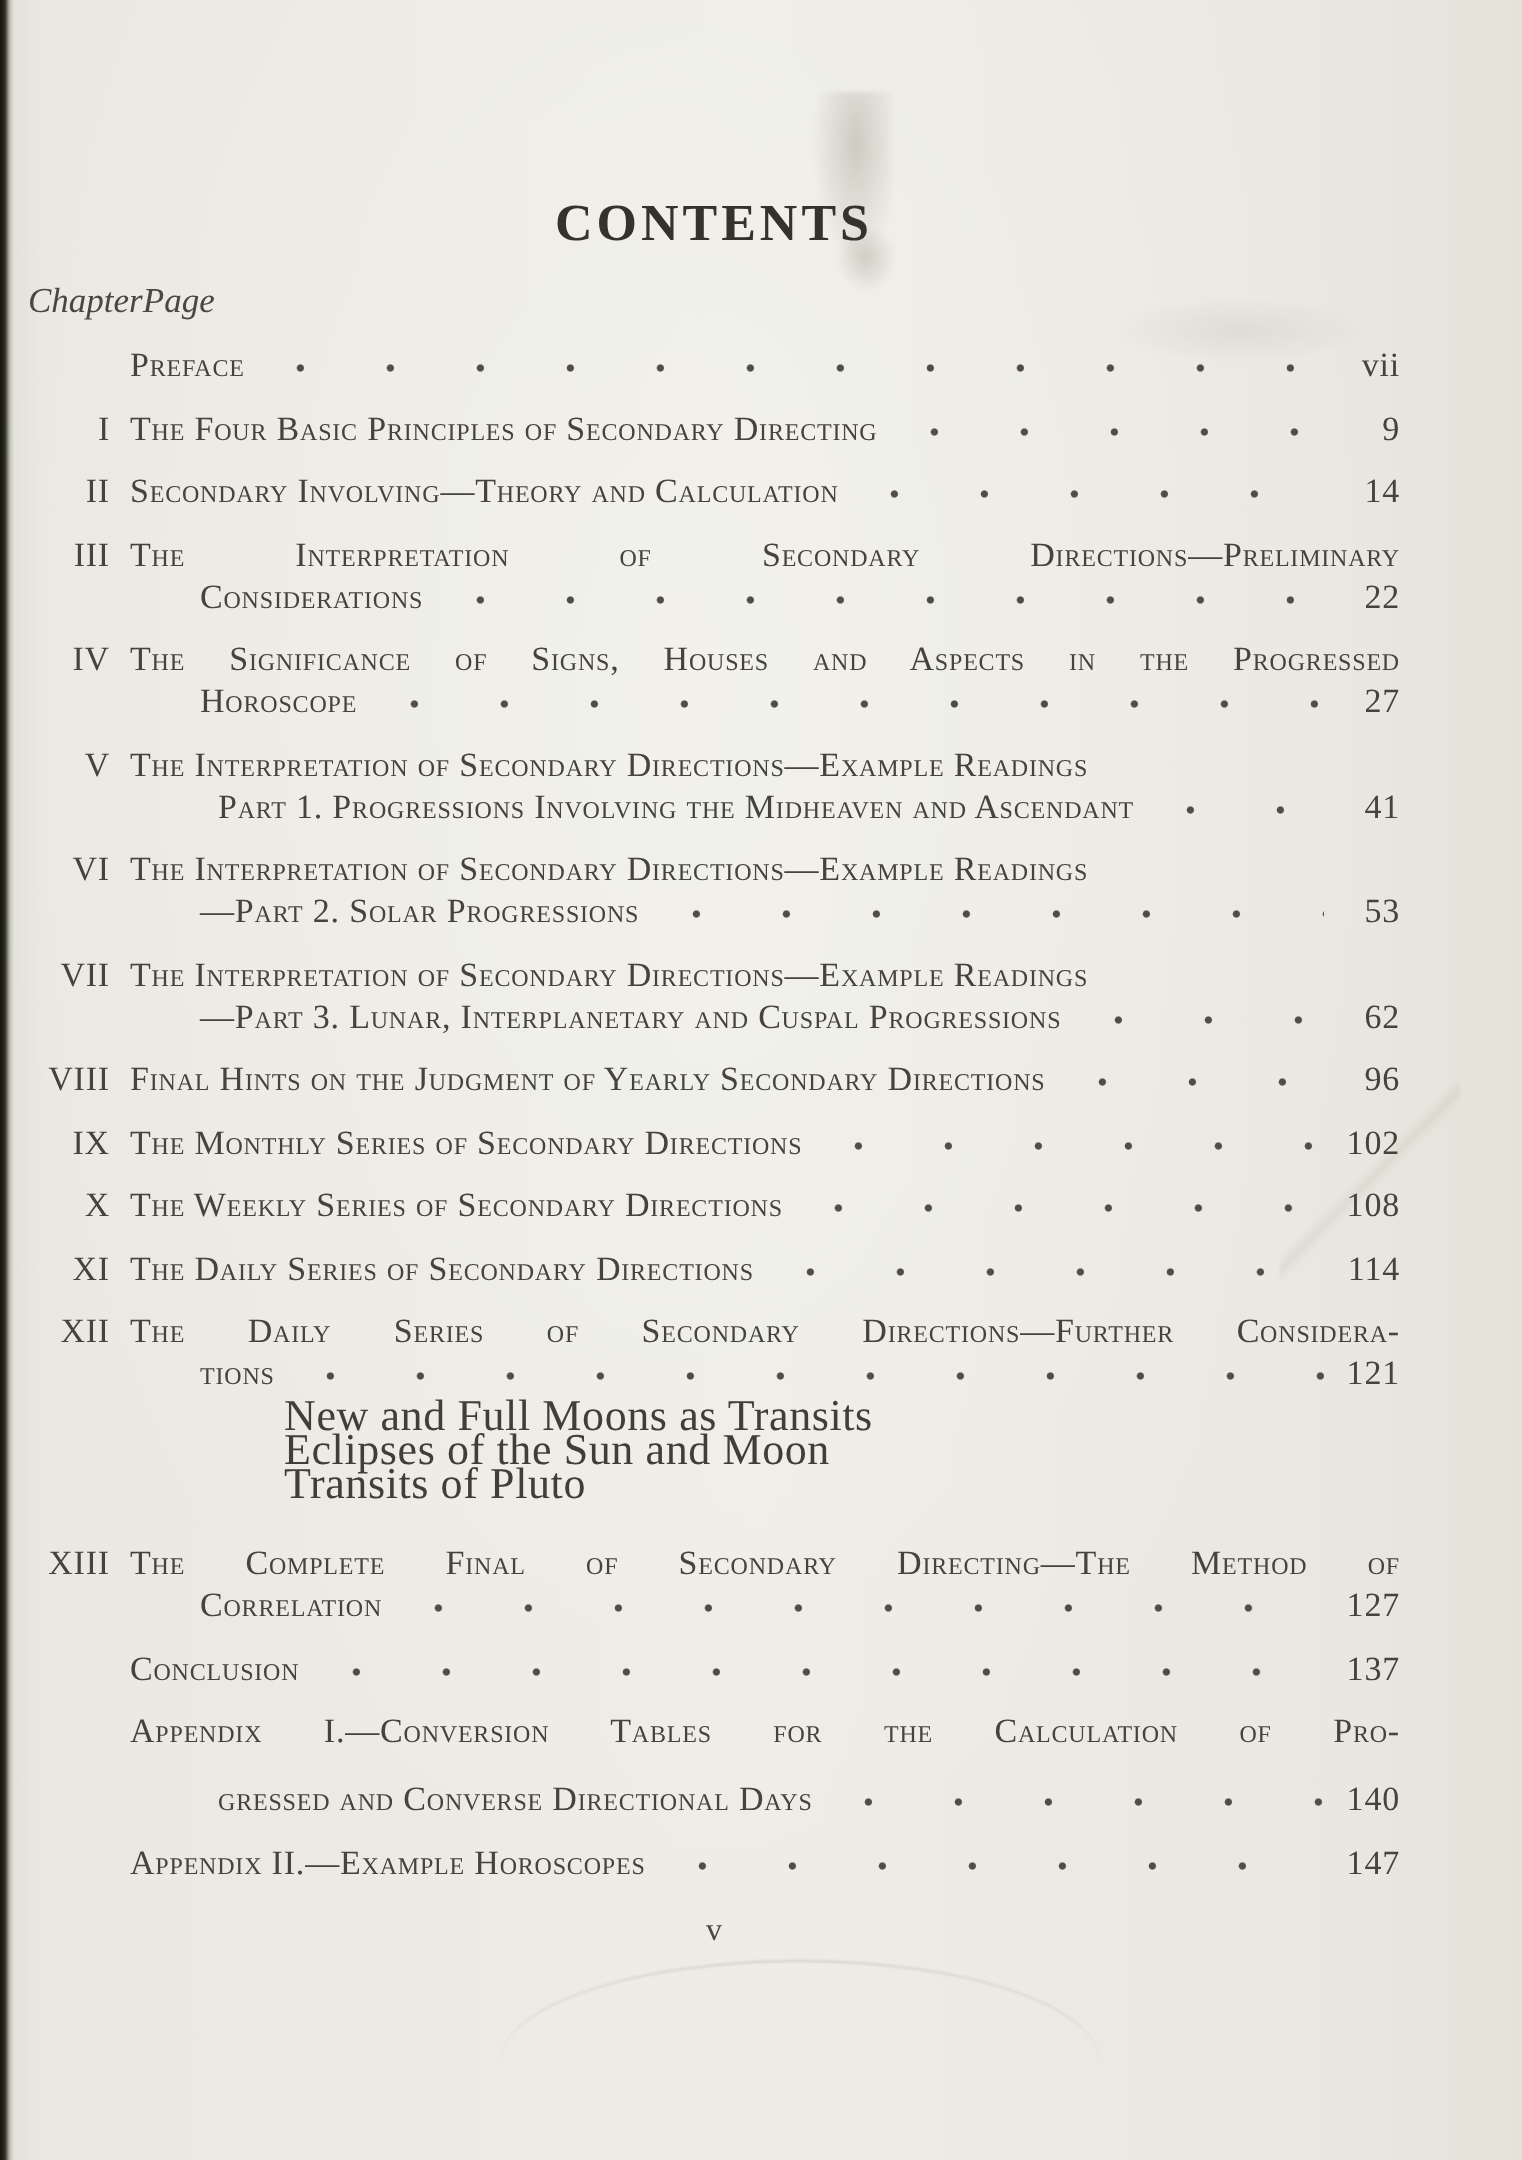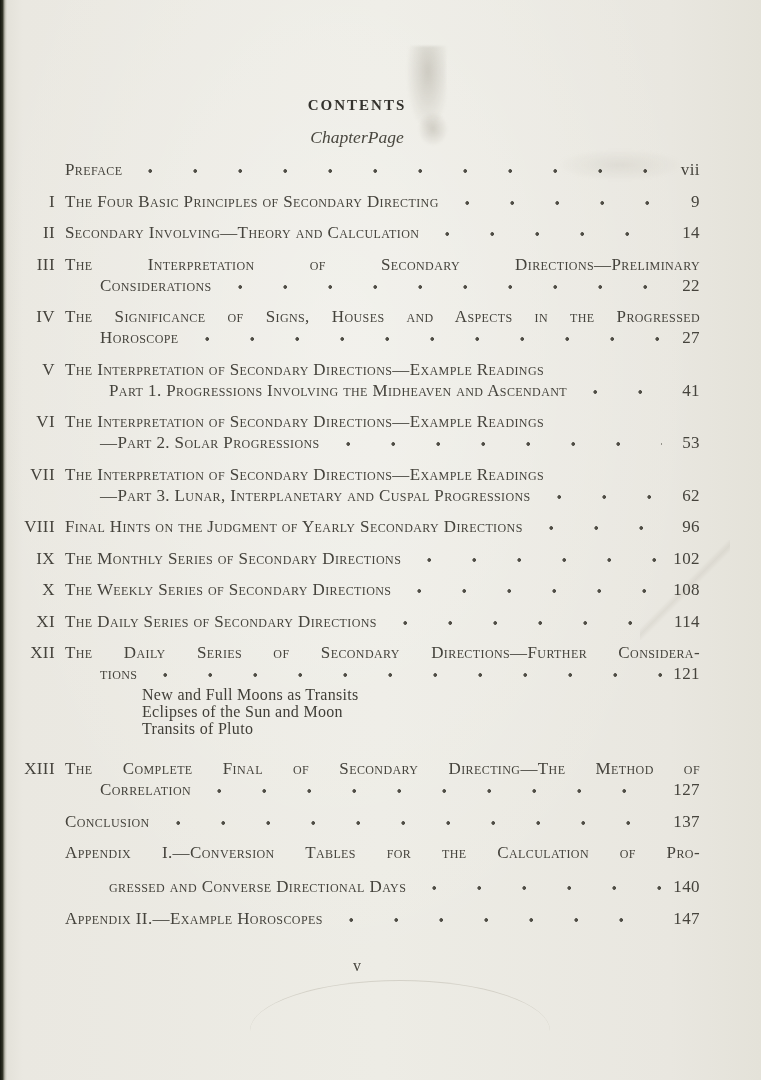--- a/index.html
+++ b/index.html
@@ -19,42 +19,42 @@
   .stain.s2{left:418px;top:112px;width:30px;height:34px;
     background:radial-gradient(ellipse at 50% 50%,rgba(130,124,108,.28),rgba(130,124,108,0) 70%);filter:blur(1px);}
   .stain.s3{left:560px;top:150px;width:120px;height:30px;
     background:radial-gradient(ellipse at 50% 50%,rgba(150,145,130,.14),rgba(150,145,130,0) 75%);filter:blur(1.5px);}
   .crease{position:absolute;left:640px;top:540px;width:90px;height:100px;pointer-events:none;
     background:linear-gradient(135deg,rgba(160,155,140,0) 46%,rgba(160,155,140,.25) 50%,rgba(160,155,140,0) 54%);filter:blur(.5px);opacity:.6;}
   .curve{position:absolute;left:250px;top:980px;width:300px;height:50px;pointer-events:none;
     border-top:1px solid rgba(165,160,145,.35);border-radius:50% 50% 0 0/100% 100% 0 0;filter:blur(.6px);}
 
   .content{position:absolute;left:14px;top:0;width:686px;color:#45433c;}
-  .title{margin:0;padding-top:97px;text-align:center;font-size:15px;font-weight:700;
+  .title{margin:0;padding-top:97px;text-align:center;font-size:26px;font-weight:700;
     letter-spacing:2px;color:#34322d;}
-  .col-headers{display:flex;justify-content:center;font-style:italic;
+  .col-headers{display:flex;justify-content:flex-start;font-style:italic;
     font-size:17.5px;margin-top:13px;color:#49473f;}
 
   .toc{margin-top:11px;}
   .entry{display:flex;font-variant:small-caps;font-size:17px;letter-spacing:.4px;
     line-height:21px;margin-bottom:10.5px;color:#45433c;}
   .entry.extra-top{margin-top:21px;}
   .num{flex:0 0 51px;padding-right:10px;text-align:right;box-sizing:border-box;}
   .body{flex:1;min-width:0;}
   .line{display:flex;align-items:baseline;}
   .two-line .line1{display:block;}
   .justify .line1{text-align:justify;text-align-last:justify;font-family:Liberation Serif, serif;}
   .ind1{margin-left:35px;}
   .ind2{margin-left:44px;}
   .spread .line2{margin-top:13px;}
   .leader{flex:1 1 auto;height:13px;margin:0 4px 0 10px;
     background-image:radial-gradient(circle at 2.2px 9px,#4f4d45 1.5px,rgba(79,77,69,0) 2.1px);
     background-size:45px 13px;background-repeat:repeat-x;background-position:16px 0;}
   .pg{flex:none;min-width:34px;text-align:right;font-variant:normal;}
-  .sub{margin:2px 0 0 77px;font-variant:normal;font-size:16px;line-height:17px;
+  .sub{margin:2px 0 0 77px;font-variant:normal;font-size:22px;line-height:17px;
     letter-spacing:.3px;color:#403e37;}
   .footer{position:absolute;top:957px;left:0;width:686px;text-align:center;
     font-size:16px;color:#4a4841;}
 </style>
 </head>
 <body>
 
 <div class="page">
   <div class="binding"></div>
   <div class="stain s1"></div>

